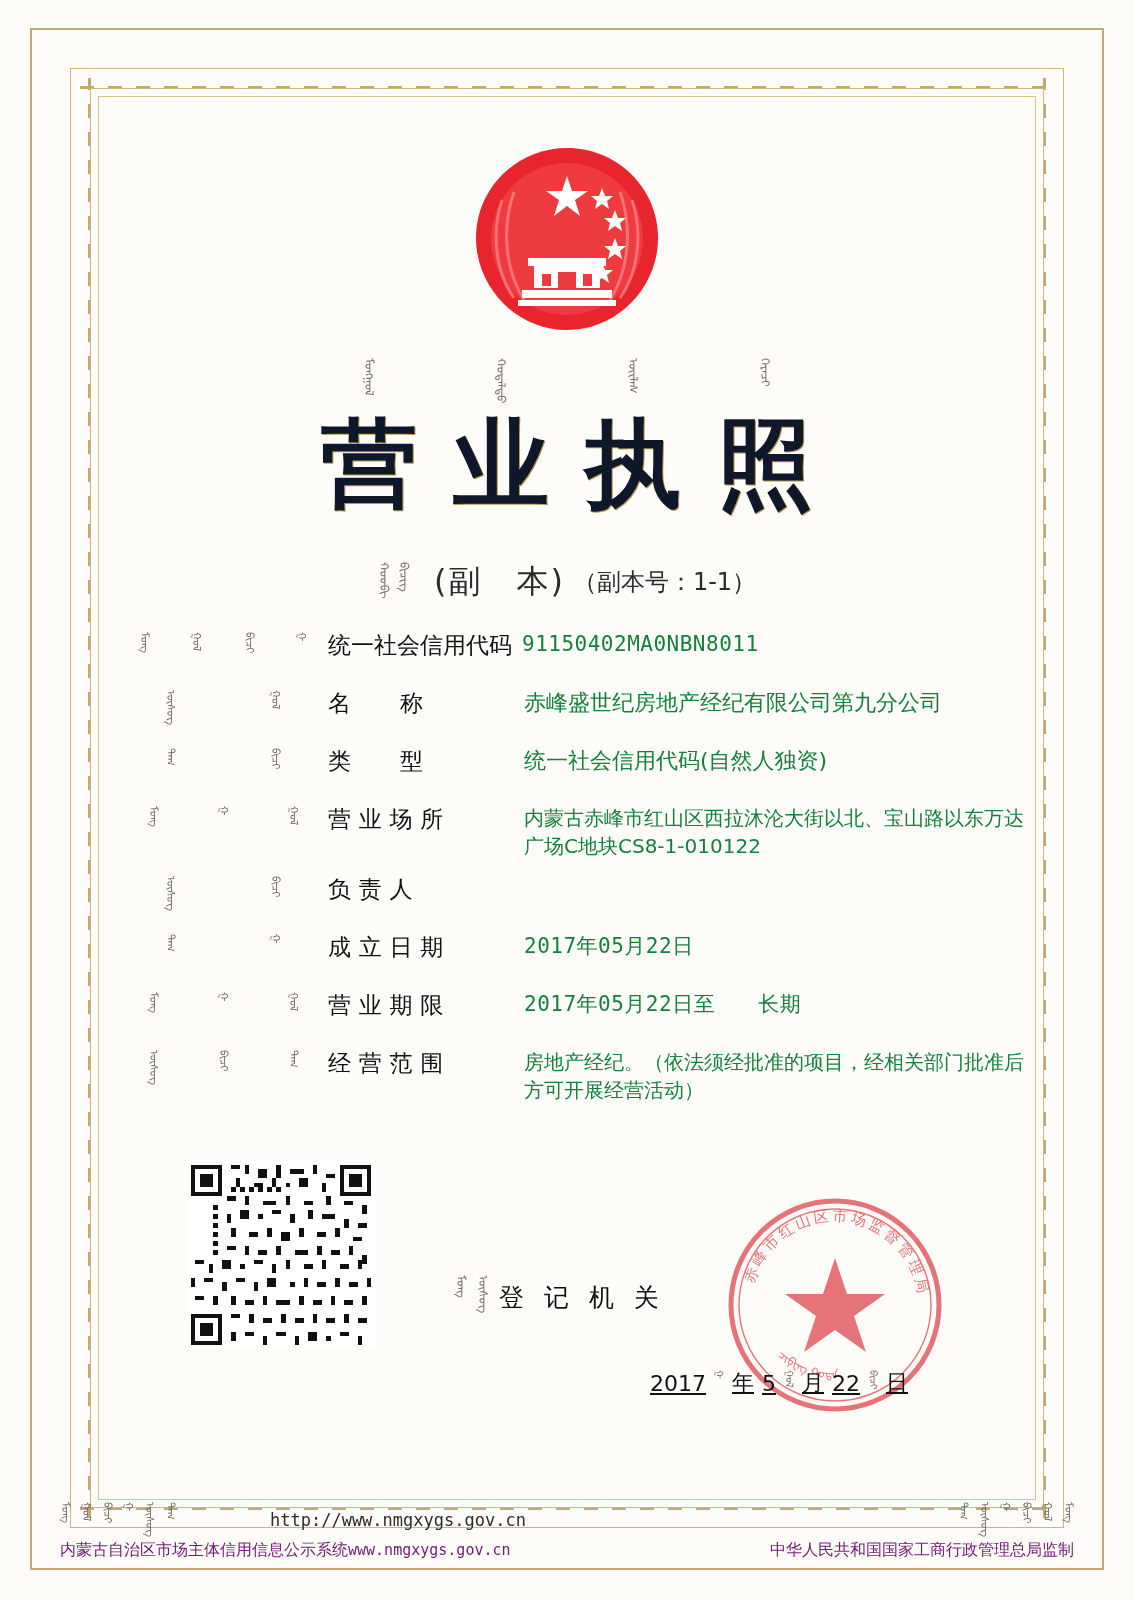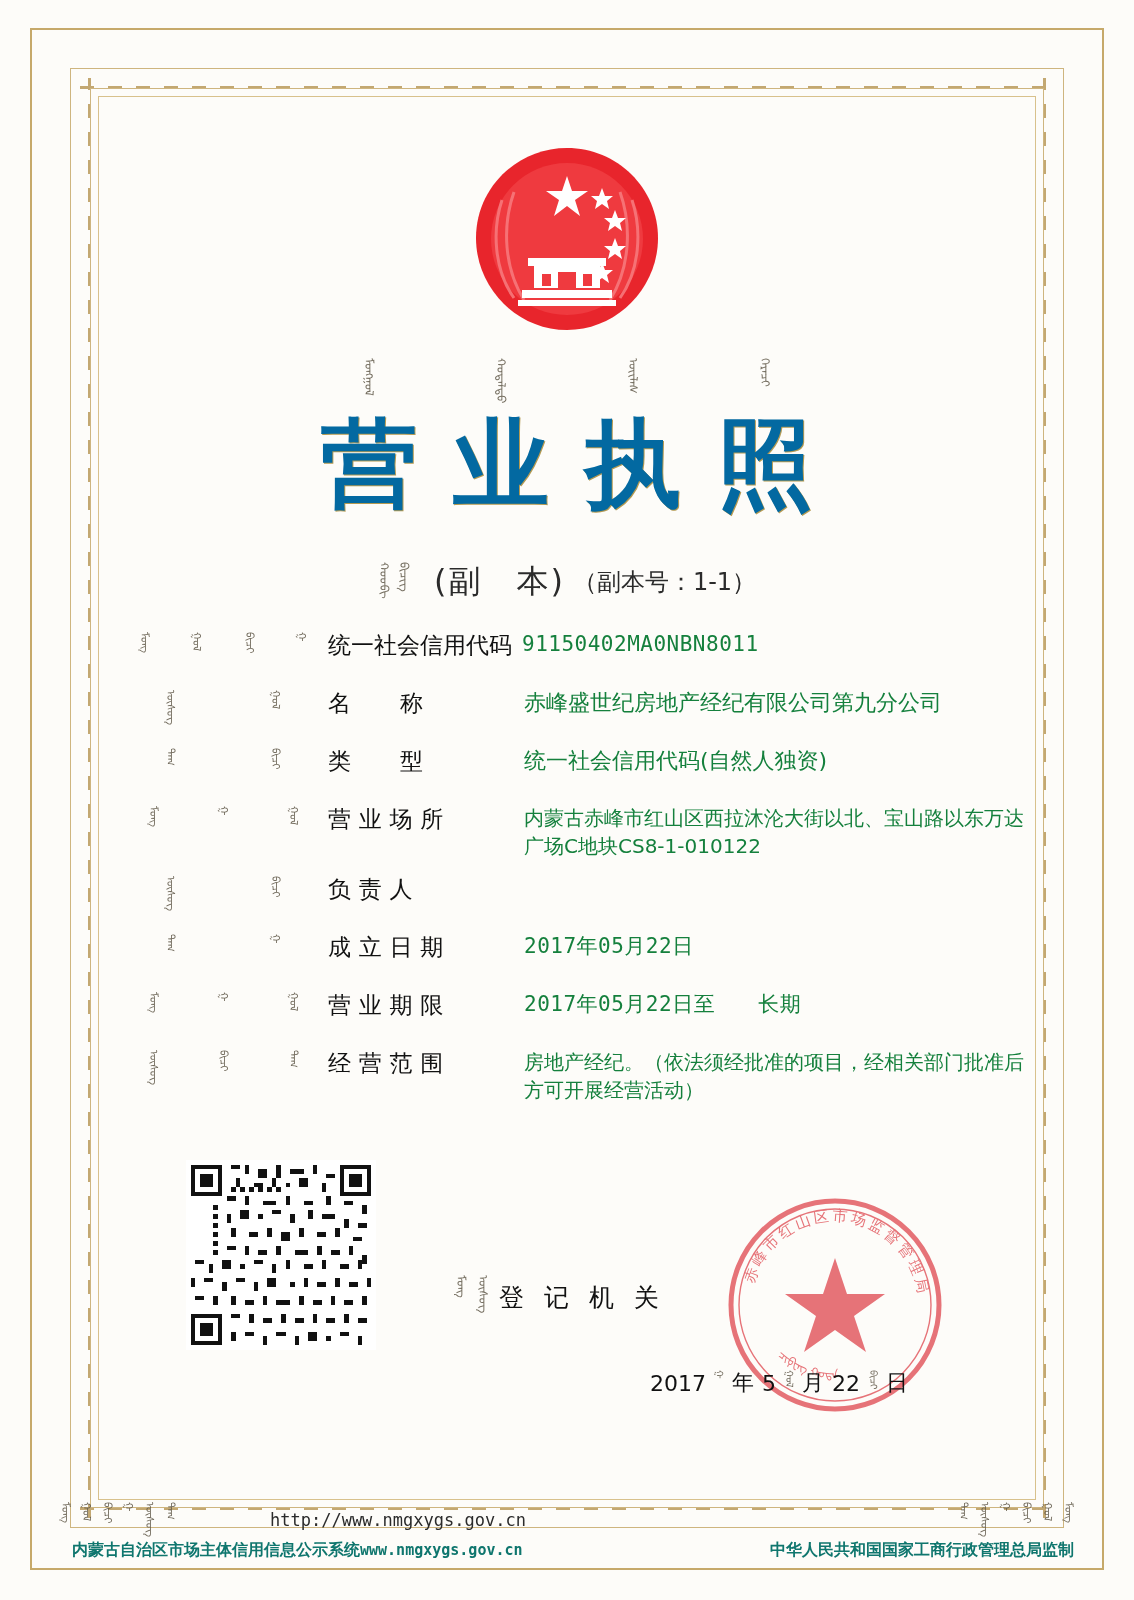--- a/index.html
+++ b/index.html
@@ -97,21 +97,21 @@
   .title {
     position: absolute;
     top: 412px;
     left: 0; right: 0;
     text-align: center;
     font-family: "DejaVu Sans", sans-serif;
     font-size: 96px;
     font-weight: bold;
     letter-spacing: 36px;
     text-indent: 36px;
-    color: #0369a1;
+    color: #0f172a;
     line-height: 1.1;
     text-shadow: 1px 1px 0 #b49a52;
   }
   .subtitle-row {
     position: absolute;
     top: 560px;
     left: 0; right: 0;
     display: flex;
     align-items: center;
     justify-content: center;
@@ -211,20 +211,21 @@
   .datestamp {
     position: absolute;
     left: 650px;
     top: 1368px;
     display: flex;
     align-items: center;
     gap: 8px;
     font-size: 22px;
     color: #111;
     font-family: "DejaVu Sans", sans-serif;
+    text-decoration: underline;
   }
   .datestamp .mong { font-size: 10px; height: 26px; }
 
   
   .seal {
     position: absolute;
     left: 726px;
     top: 1196px;
     width: 218px;
     height: 218px;
@@ -255,28 +256,27 @@
   .footer-url {
     font-family: "DejaVu Sans Mono", monospace;
     font-size: 17px;
     color: #2b2b2b;
     position: absolute;
     left: 210px;
     top: 8px;
   }
   .footer-line-bottom {
     position: absolute;
-    top: 38px; left: 12px; right: 0;
+    top: 38px; left: 0; right: 0;
     display: flex;
     justify-content: space-between;
     align-items: baseline;
     font-size: 16px;
-    color: #0f766e;
-    font-family: "DejaVu Sans", sans-serif;
-    font-weight: bold;
+    color: #701a75;
+    font-family: "DejaVu Sans", sans-serif;
   }
   .footer-left-text .u {
     font-family: "DejaVu Sans Mono", monospace;
     font-size: 15px;
   }
 </style>
 </head>
 <body>
 
 <div class="page">

